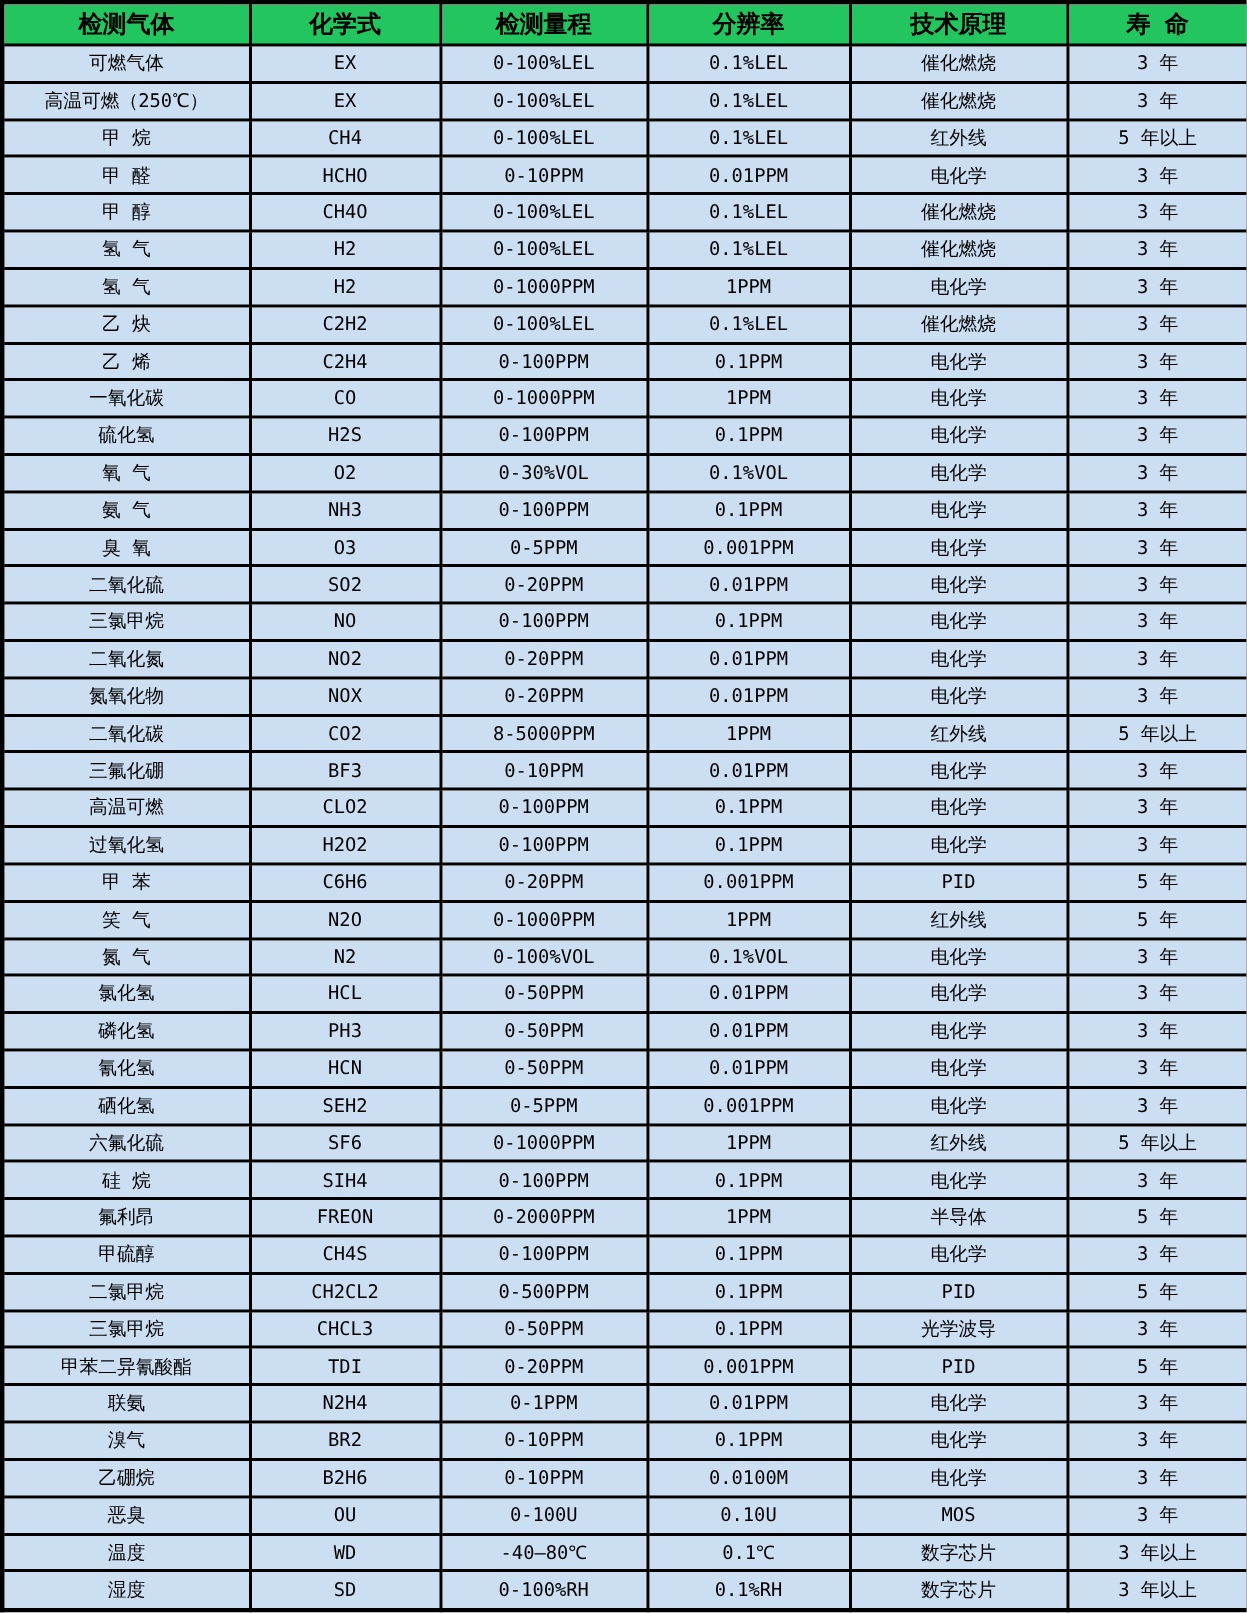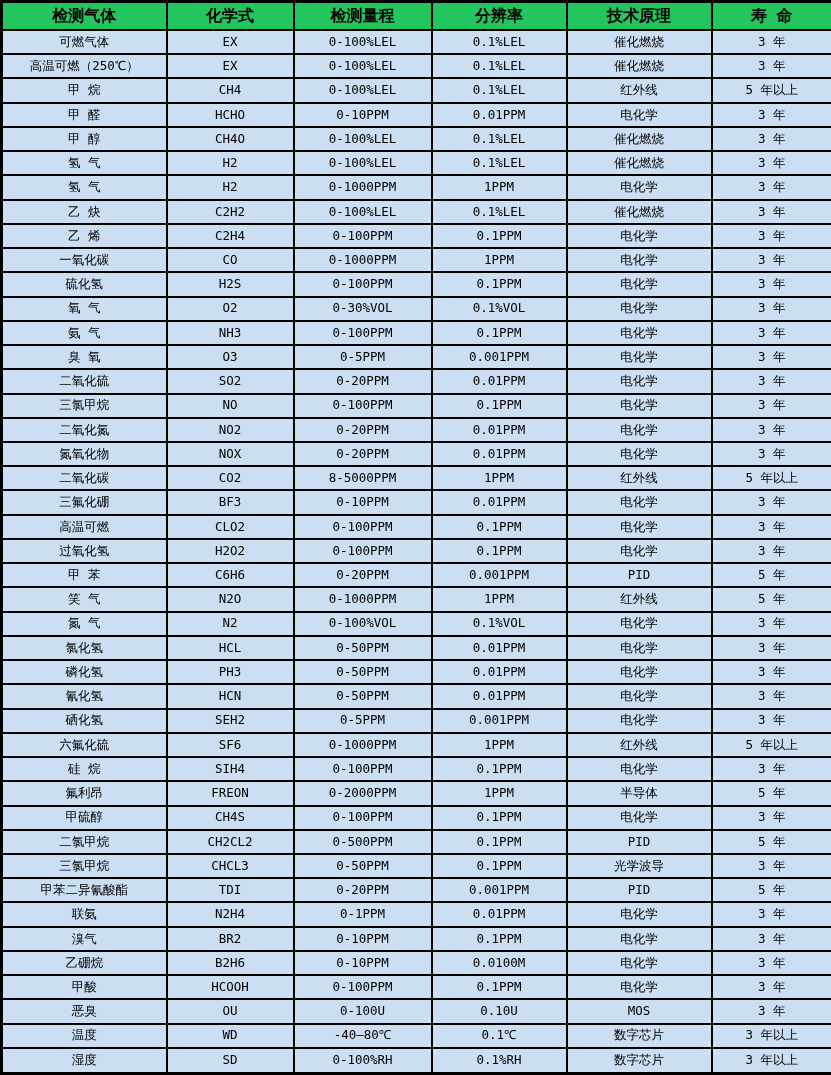--- a/index.html
+++ b/index.html
@@ -371,28 +371,20 @@
       </tr>
       <tr>
         <td>乙硼烷</td>
         <td>B2H6</td>
         <td>0-10PPM</td>
         <td>0.0100M</td>
         <td>电化学</td>
         <td>3 年</td>
       </tr>
       <tr>
-        <td>甲酸</td>
-        <td>HCOOH</td>
-        <td>0-100PPM</td>
-        <td>0.1PPM</td>
-        <td>电化学</td>
-        <td>3 年</td>
-      </tr>
-      <tr>
         <td>恶臭</td>
         <td>OU</td>
         <td>0-100U</td>
         <td>0.10U</td>
         <td>MOS</td>
         <td>3 年</td>
       </tr>
       <tr>
         <td>温度</td>
         <td>WD</td>

